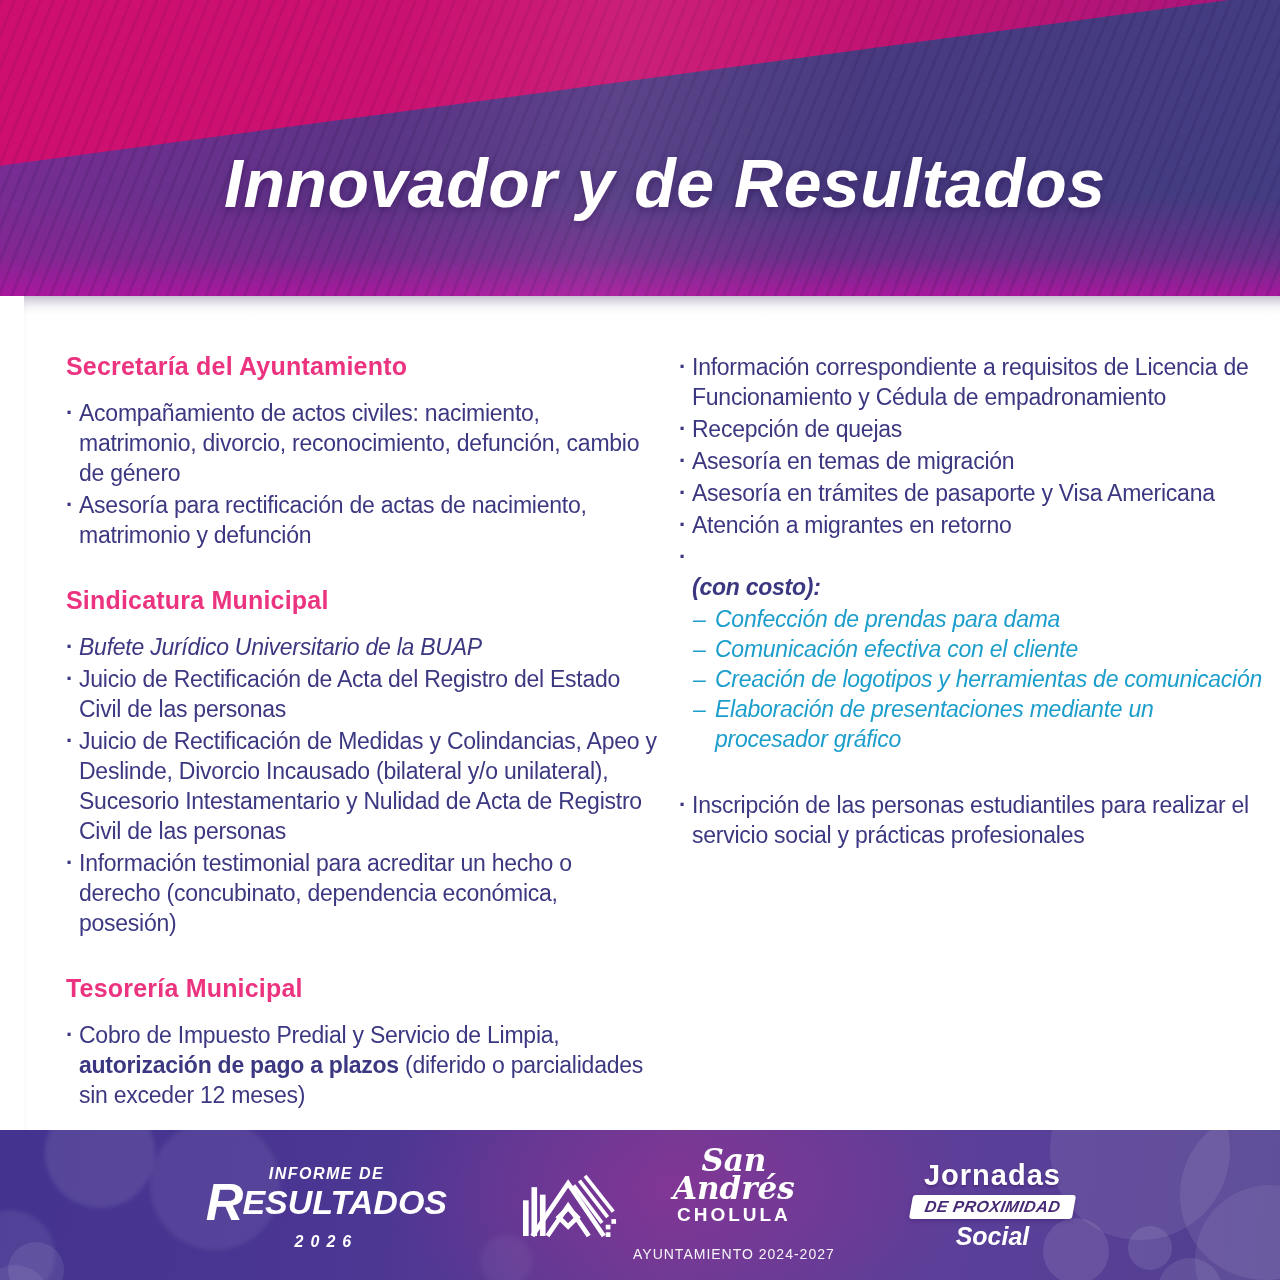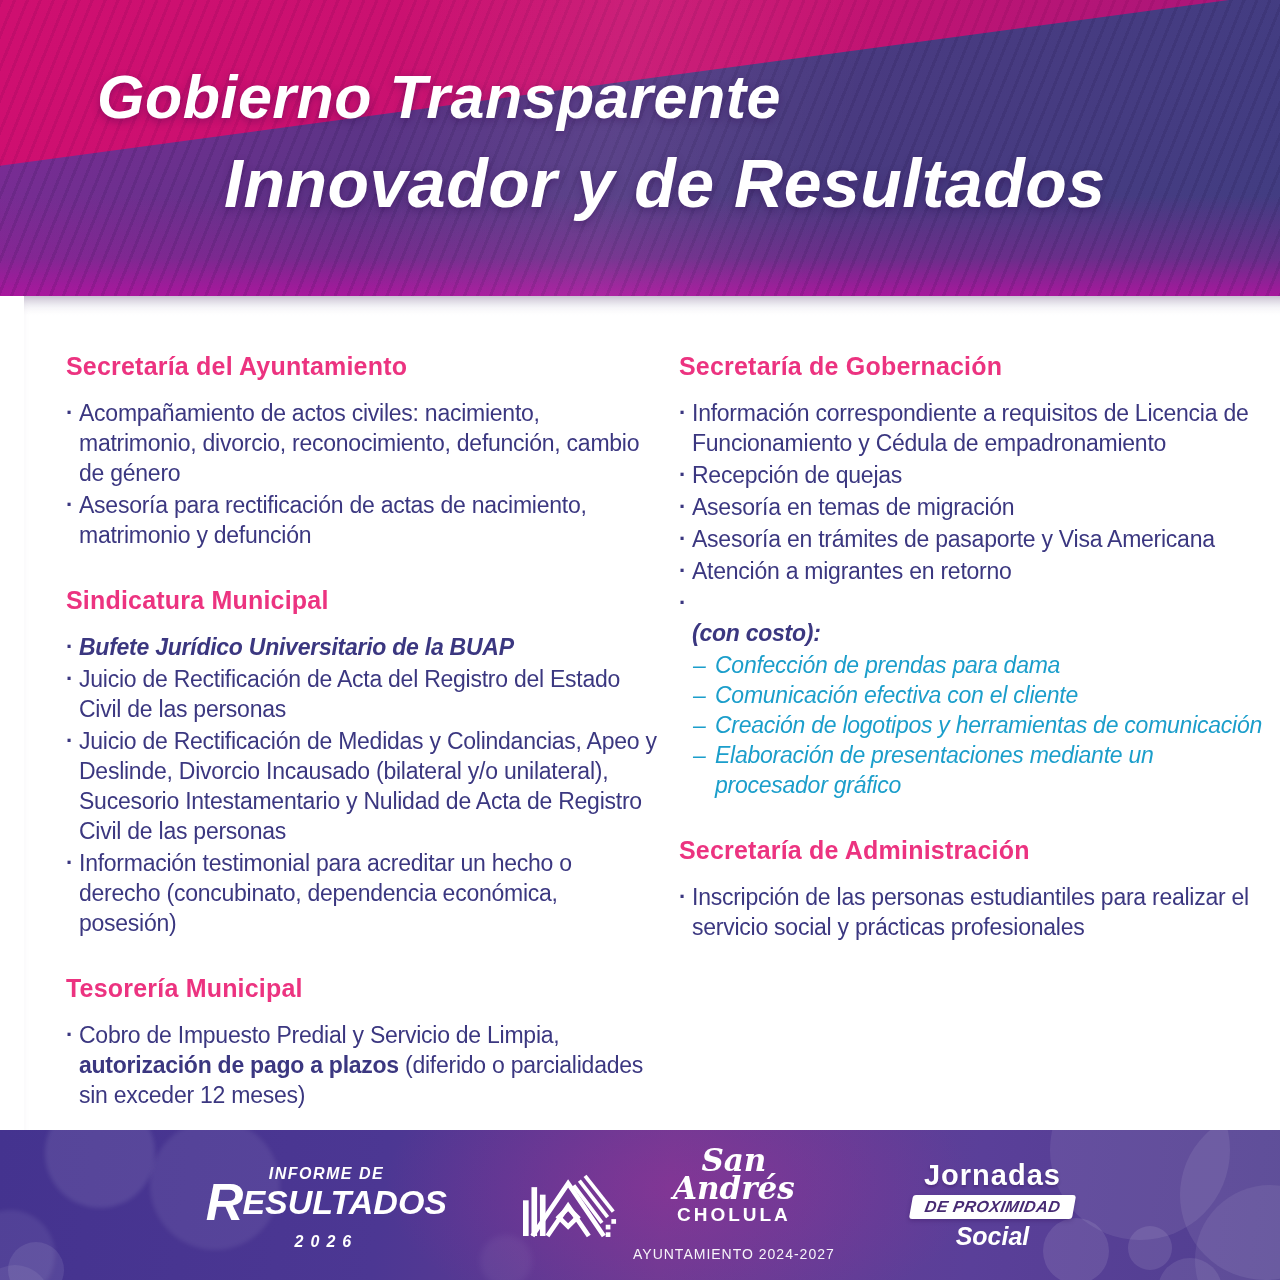--- a/index.html
+++ b/index.html
@@ -28,21 +28,21 @@
   .bod{position:absolute;top:296px;left:0;width:100%;height:834px;box-sizing:border-box;
     background:linear-gradient(180deg,#f4f3f7 0px,#ffffff 20px);
     box-shadow:inset 0 12px 14px -10px rgba(70,45,100,0.40);
     display:flex;gap:20px;padding:56px 32px 0 42px;margin-left:24px;}
   .col{flex:1;min-width:0;}
   .sec{margin-bottom:36px;}
   .sec-h{margin:0 0 17px 0;font-size:25px;font-weight:bold;color:var(--heading-pink,#ec3380);letter-spacing:0.2px;}
   .item{display:flex;color:var(--body-indigo,#3b3780);font-size:23px;line-height:30px;margin-bottom:2px;}
   .blt{flex:0 0 13px;font-size:22px;font-weight:bold;}
   .itx{flex:1;letter-spacing:-0.25px;}
-  .itx.bold-italic{font-weight:bold;font-style:italic;}
+  .itx.bold-italic{font-weight:normal;font-style:italic;}
   .itx .b{font-weight:bold;}
   .itx .i{font-style:italic;}
   .subs{margin:2px 0 2px 14px;}
   .sub{display:flex;color:var(--course-cyan,#1b9ecb);font-style:italic;font-size:23px;line-height:30px;}
   .dsh{flex:0 0 22px;}
   .stx{flex:1;letter-spacing:-0.25px;}
 
   
   .ftr{position:absolute;left:0;bottom:0;width:100%;height:150px;overflow:hidden;
     background:
@@ -72,21 +72,20 @@
   .jor-social{font-size:25px;font-weight:bold;font-style:italic;margin-top:3px;}
 </style>
 </head>
 <body>
 
 <div class="poster">
 
   <header class="hdr">
     <div class="hdr-wedge"></div>
     <div class="hdr-sheen"></div>
-    <h1 class="hdr-line1">Gobierno Transparente</h1>
     <h1 class="hdr-line2">Innovador y de Resultados</h1>
   </header>
 
   <main class="bod">
     <div class="col">
         <section class="sec">
           <h2 class="sec-h">Secretaría del Ayuntamiento</h2>
           <div class="item">
             <span class="blt">·</span>
             <span class="itx">Acompañamiento de actos civiles: nacimiento, matrimonio, divorcio, reconocimiento, defunción, cambio de género</span>
@@ -118,21 +117,20 @@
         <section class="sec">
           <h2 class="sec-h">Tesorería Municipal</h2>
           <div class="item">
             <span class="blt">·</span>
             <span class="itx"><span>Cobro de Impuesto Predial y Servicio de Limpia, </span><span class="b ">autorización de pago a plazos</span><span> (diferido o parcialidades sin exceder 12 meses)</span></span>
           </div>
         </section>
       </div>
     <div class="col">
         <section class="sec">
-          <h2 class="sec-h">Secretaría de Gobernación</h2>
           <div class="item">
             <span class="blt">·</span>
             <span class="itx">Información correspondiente a requisitos de Licencia de Funcionamiento y Cédula de empadronamiento</span>
           </div>
           <div class="item">
             <span class="blt">·</span>
             <span class="itx">Recepción de quejas</span>
           </div>
           <div class="item">
             <span class="blt">·</span>
@@ -163,21 +161,20 @@
               <span class="dsh">–</span>
               <span class="stx">Creación de logotipos y herramientas de comunicación</span>
             </div>
             <div class="sub">
               <span class="dsh">–</span>
               <span class="stx">Elaboración de presentaciones mediante un procesador gráfico</span>
             </div>
           </div>
         </section>
         <section class="sec">
-          <h2 class="sec-h">Secretaría de Administración</h2>
           <div class="item">
             <span class="blt">·</span>
             <span class="itx">Inscripción de las personas estudiantiles para realizar el servicio social y prácticas profesionales</span>
           </div>
         </section>
       </div>
   </main>
 
   <footer class="ftr">
     <div class="bokeh">

